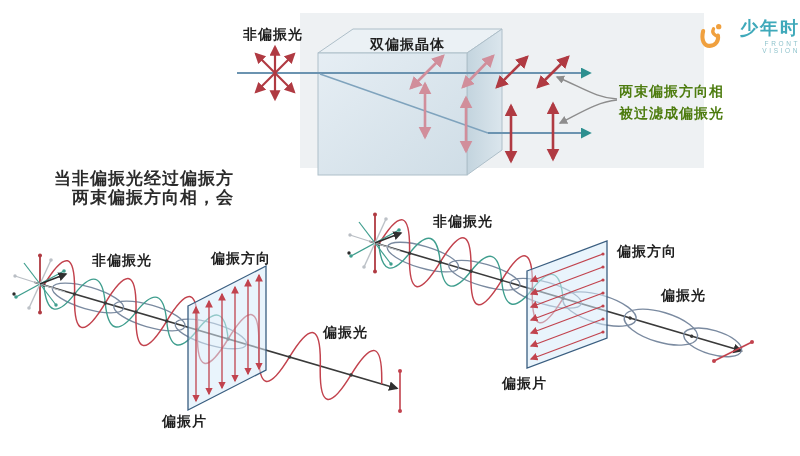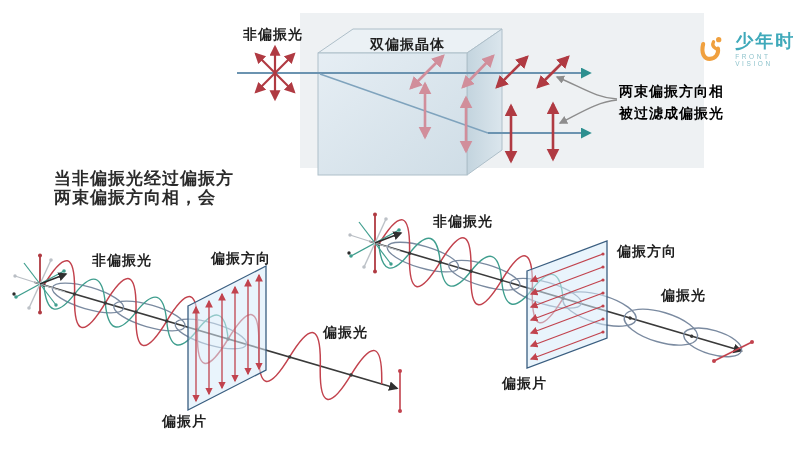--- a/index.html
+++ b/index.html
@@ -1,22 +1,22 @@
 <!DOCTYPE html>
 <html><head>
 <meta charset="utf-8">
 <style>
   html,body{margin:0;padding:0;}
   body{width:800px;height:456px;background:#ffffff;font-family:"Liberation Sans","DejaVu Sans",sans-serif;}
-  .canvas{position:relative;width:800px;height:452px;background:#ffffff;overflow:hidden;}
+  .canvas{position:relative;width:800px;height:452px;background:#ffffff;overflow:hidden;text-align:right;}
   .gfx{position:absolute;left:0;top:0;}
   .lbl{position:absolute;font-size:14px;font-weight:600;color:#1f1f1f;white-space:nowrap;letter-spacing:1px;}
-  .note{position:absolute;font-size:14px;font-weight:600;color:#000000;line-height:22px;letter-spacing:1px;}
+  .note{position:absolute;font-size:14px;font-weight:600;color:#4d7c0f;line-height:22px;letter-spacing:1px;}
   .caption{position:absolute;font-size:17px;font-weight:600;color:#2b2b2b;line-height:18.6px;letter-spacing:1px;}
-  .logo{position:absolute;left:698px;top:31px;display:flex;align-items:flex-start;gap:12px;}
+  .logo{position:absolute;left:698px;top:18px;display:flex;align-items:flex-start;gap:12px;}
   .logo-name{font-size:18px;font-weight:bold;color:#3fa9ba;letter-spacing:2px;line-height:20px;}
   .logo-sub{font-size:6.5px;color:#8fc3cc;letter-spacing:2.6px;margin-top:2px;}
 </style>
 </head>
 <body>
 
 <div class="canvas">
 
   <svg class="gfx" width="800" height="456" viewBox="0 0 800 456">
     <defs>

